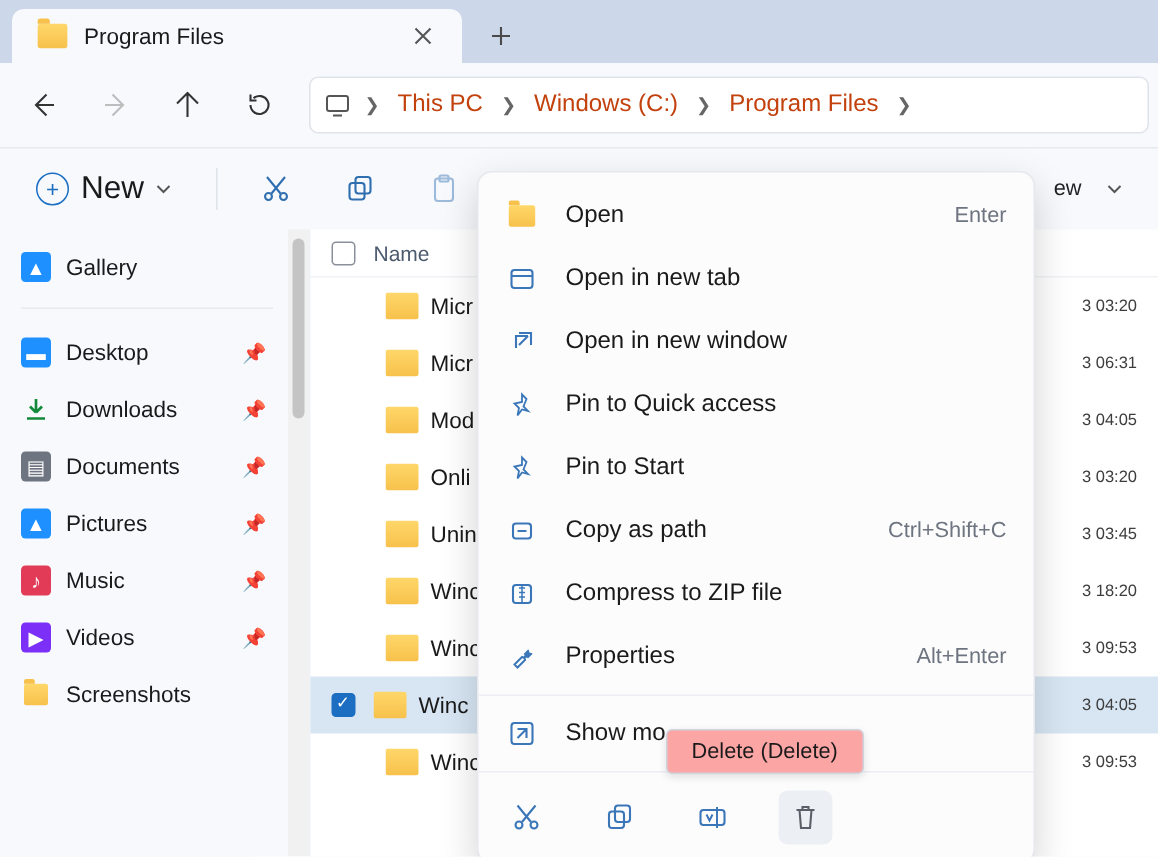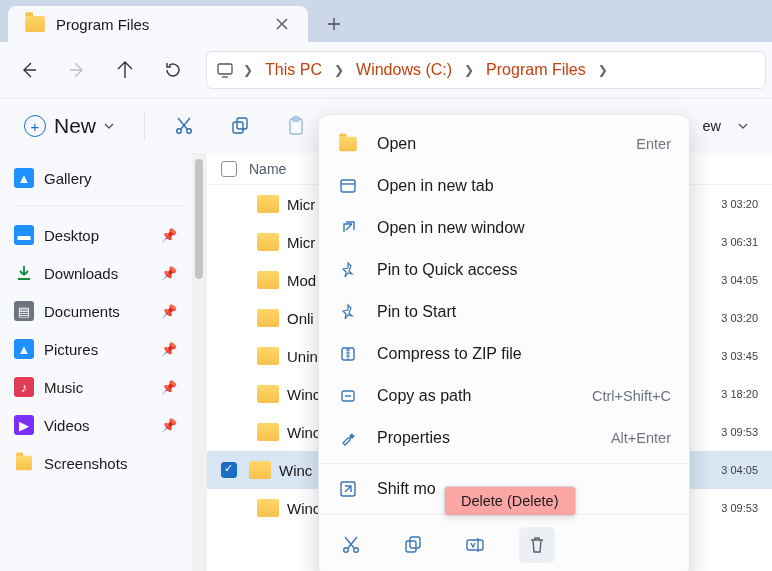--- a/index.html
+++ b/index.html
@@ -348,54 +348,54 @@
       <span class="ctx-ico">
         <svg width="18" height="18" viewBox="0 0 18 18">
           <path d="M9 2l3 3-2 5 3 3-4-1-3 4 1-5-3-3 5-1z" stroke="#3a76b8" stroke-width="1.2" fill="none"></path>
         </svg>
       </span>
       <span class="lab">Pin to Start</span>
     </div>
   <div class="ctx-item">
       <span class="ctx-ico">
         <svg width="18" height="18" viewBox="0 0 18 18">
+          <rect x="3" y="4" width="12" height="10" rx="2" stroke="#3a76b8" stroke-width="1.4" fill="none"></rect>
+          <path d="M6 9h6" stroke="#3a76b8" stroke-width="1.4"></path>
+        </svg>
+      </span>
+      <span class="lab">Copy as path</span>
+      <span class="accel">Ctrl+Shift+C</span>
+    </div>
+  <div class="ctx-item">
+      <span class="ctx-ico">
+        <svg width="18" height="18" viewBox="0 0 18 18">
           <rect x="3" y="3" width="12" height="12" rx="2" stroke="#3a76b8" stroke-width="1.4" fill="none"></rect>
           <path d="M9 3v12M7 5h4M7 8h4M7 11h4" stroke="#3a76b8" stroke-width="1"></path>
         </svg>
       </span>
       <span class="lab">Compress to ZIP file</span>
     </div>
   <div class="ctx-item">
       <span class="ctx-ico">
         <svg width="18" height="18" viewBox="0 0 18 18">
-          <rect x="3" y="4" width="12" height="10" rx="2" stroke="#3a76b8" stroke-width="1.4" fill="none"></rect>
-          <path d="M6 9h6" stroke="#3a76b8" stroke-width="1.4"></path>
-        </svg>
-      </span>
-      <span class="lab">Copy as path</span>
-      <span class="accel">Ctrl+Shift+C</span>
-    </div>
-  <div class="ctx-item">
-      <span class="ctx-ico">
-        <svg width="18" height="18" viewBox="0 0 18 18">
           <path d="M13 5a3 3 0 0 1-4 4l-5 5 2 2 5-5a3 3 0 0 1 4-4l-2 2-2-2z" stroke="#3a76b8" stroke-width="1.3" fill="none"></path>
         </svg>
       </span>
       <span class="lab">Properties</span>
       <span class="accel">Alt+Enter</span>
     </div>
   <div class="ctx-sep"></div>
   <div class="ctx-item">
       <span class="ctx-ico">
         <svg width="18" height="18" viewBox="0 0 18 18">
           <rect x="2" y="2" width="14" height="14" rx="2" stroke="#3a76b8" stroke-width="1.4" fill="none"></rect>
           <path d="M6 12l6-6M12 12V6H6" stroke="#3a76b8" stroke-width="1.4" fill="none"></path>
         </svg>
       </span>
-      <span class="lab">Shift mo</span>
+      <span class="lab">Show mo</span>
     </div>
   <div class="ctx-sep"></div>
   <div class="ctx-bottom">
     <div class="bbtn">
         <svg width="20" height="20" viewBox="0 0 20 20">
           <circle cx="5" cy="15" r="2.3" stroke="#3a76b8" stroke-width="1.4" fill="none"></circle>
           <circle cx="15" cy="15" r="2.3" stroke="#3a76b8" stroke-width="1.4" fill="none"></circle>
           <path d="M7 13 L16 2 M13 13 L4 2" stroke="#3a76b8" stroke-width="1.4"></path>
         </svg>
       </div>

